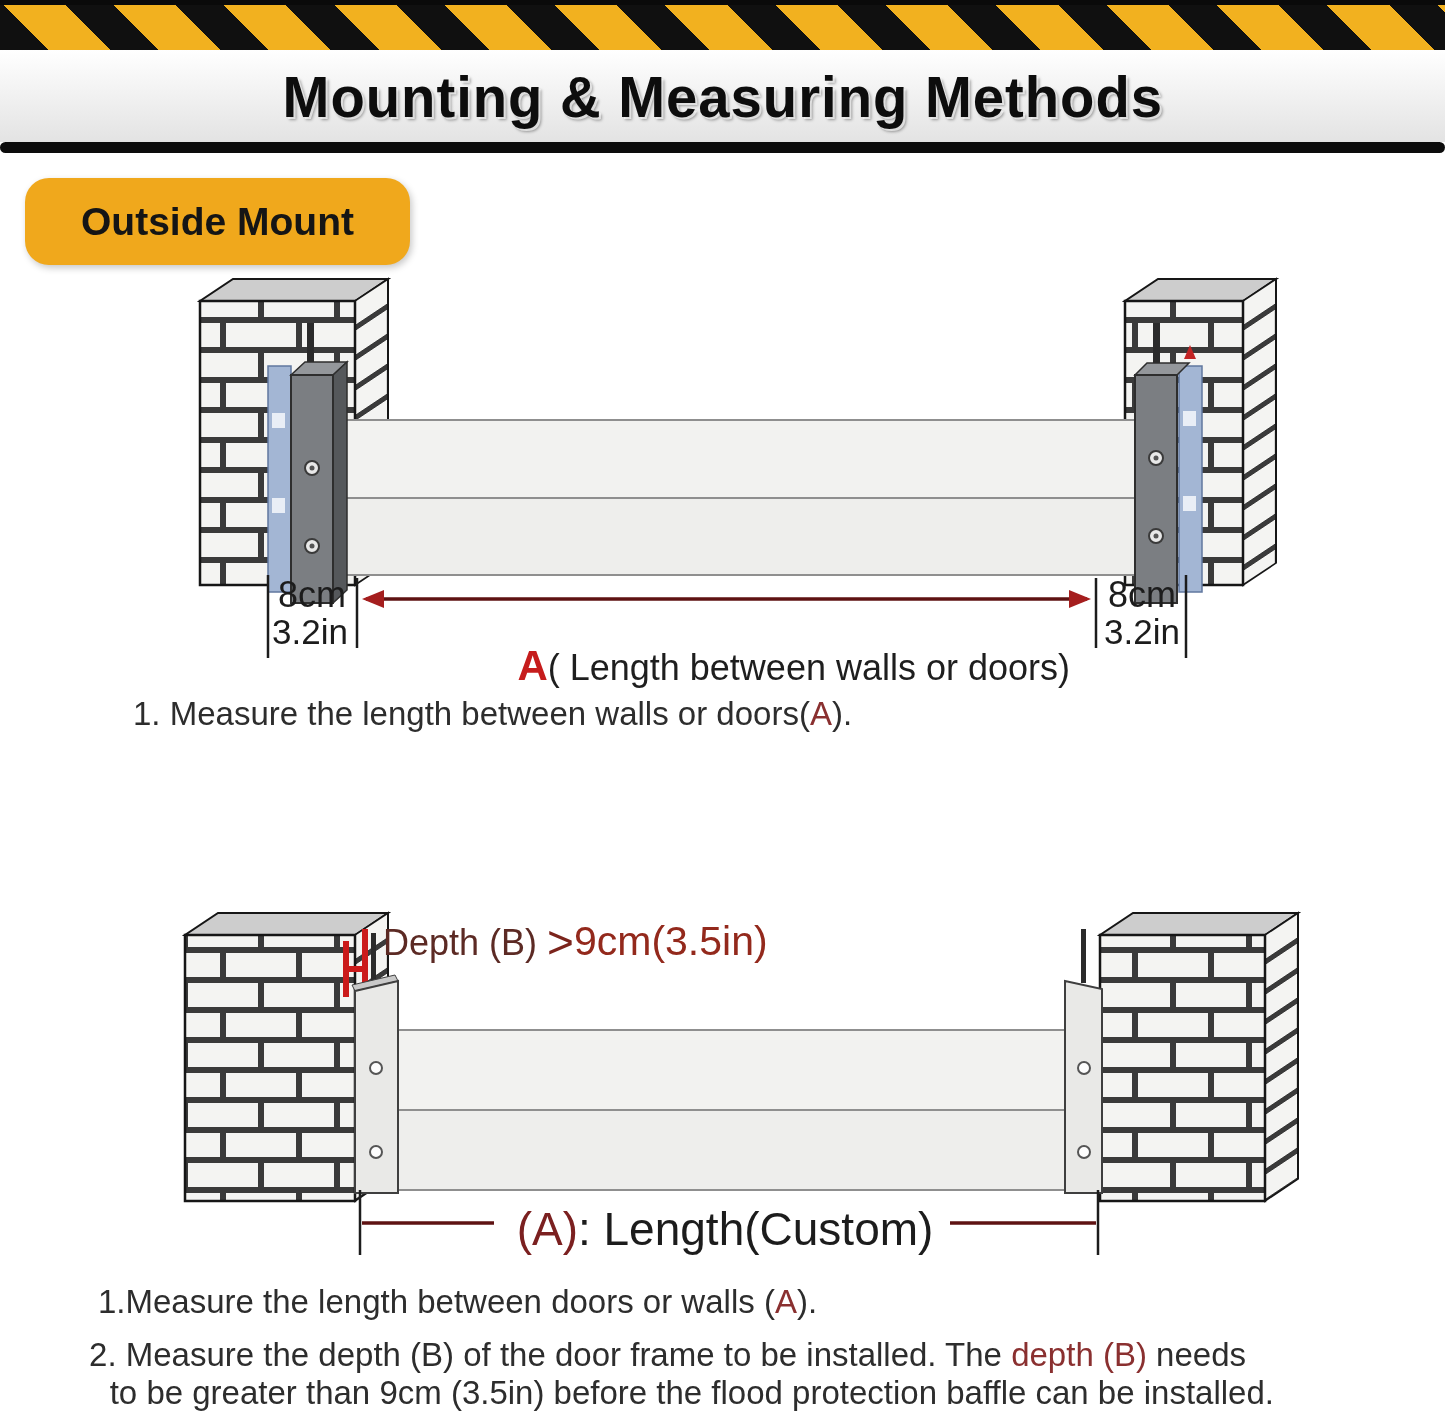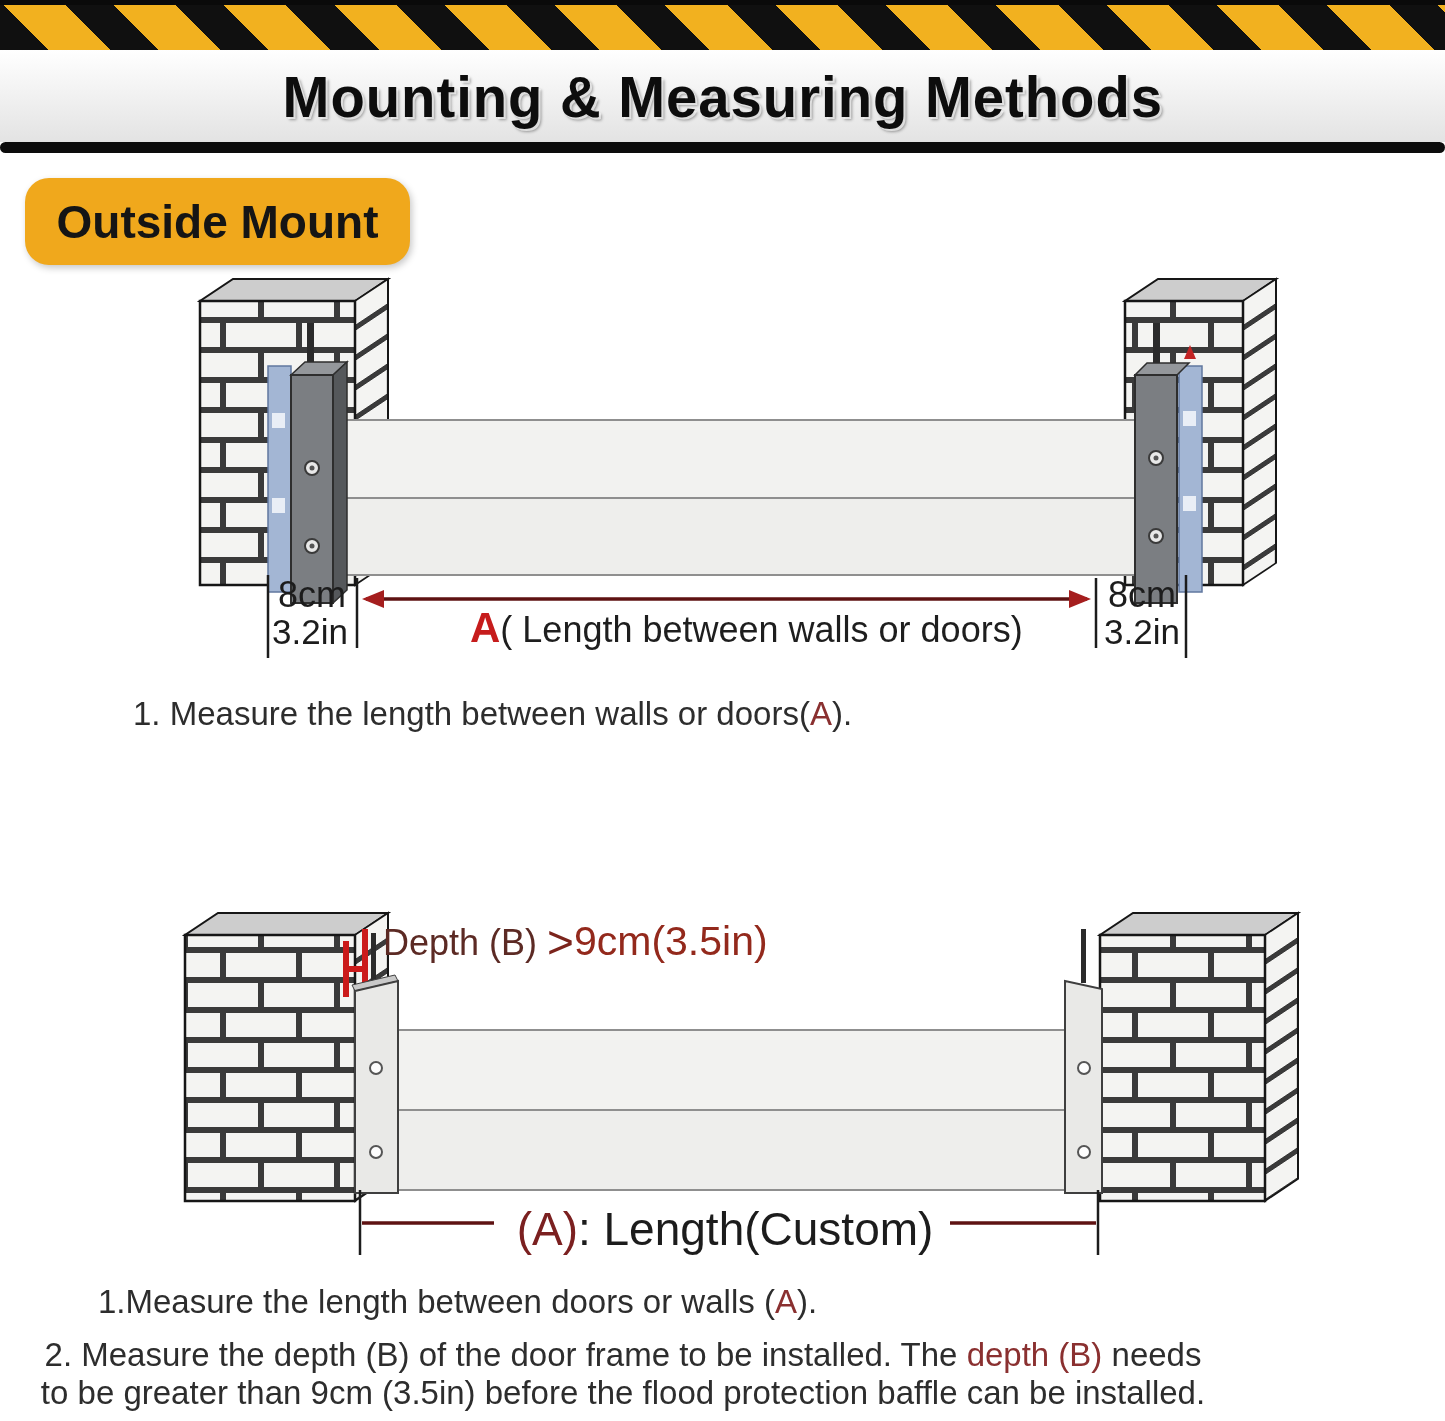--- a/index.html
+++ b/index.html
@@ -22,37 +22,37 @@
     font-size:58px; font-weight:bold; color:#0d0d0d; letter-spacing:1px;
     transform:scaleX(0.97);
     text-shadow:2px 2px 0 rgba(255,255,255,0.65), 3px 3px 3px rgba(0,0,0,0.35);
     white-space:nowrap;
   }
   .banner-bar { position:absolute; left:0; top:142px; width:1445px; height:11px; background:#0c0c0c; border-radius:6px; }
   
   .section-label {
     position:absolute; left:25px; width:385px; background:#F0A81C;
     border-radius:24px; display:flex; align-items:center; justify-content:center;
-    color:#151515; font-size:46px; font-weight:600;
+    color:#151515; font-size:39px; font-weight:600;
     box-shadow:2px 3px 7px rgba(0,0,0,0.22);
   }
   #outside-label { top:178px; height:87px; }
   #inside-label  { top:813px; height:83px; }
   
   .diagram { position:absolute; }
   #outside-svg { left:150px; top:263px; }
   #inside-svg  { left:150px; top:893px; }
   
   .meas { position:absolute; font-size:36px; color:#1c1c1c; text-align:center; white-space:nowrap; }
   .meas.small { font-size:35px; }
-  .span-label { position:absolute; font-size:36px; color:#1e1e1e; text-align:left; white-space:nowrap; }
+  .span-label { position:absolute; font-size:36px; color:#1e1e1e; text-align:right; white-space:nowrap;margin-top:38px; }
   .span-label .big-red { color:#C61C1C; font-weight:bold; font-size:42px; }
   .instr { position:absolute; font-size:33px; color:#2d2d2d; white-space:nowrap; }
   .instr .red  { color:#8a3030; }
-  .center-line { left:0; width:1246px; text-align:center; }
+  .center-line { left:0; width:1246px; text-align:right; }
   .depth-label { position:absolute; color:#5c2a24; font-size:36px; white-space:nowrap; }
   .depth-label .gt  { font-size:46px; color:#7b241c; vertical-align:-3px; }
   .depth-label .val { font-size:41px; color:#93291c; }
   .len-label { position:absolute; font-size:46px; color:#1c1c1c; text-align:center; white-space:nowrap; }
   .len-label .red { color:#7b2020; }
 </style>
 </head>
 <body>
 
 <div class="page">
@@ -226,17 +226,17 @@
   <div class="len-label" style="left:480px; top:1202px; width:490px;">
     <span class="red">(A)</span><span>: Length(Custom)</span>
   </div>
 
   <div class="instr" style="left:98px; top:1283px;">
     <span>1.Measure the length between doors or walls (</span><span class="red">A</span><span>).</span>
   </div>
   <div class="instr center-line" style="top:1336px;">
     <span>2. Measure the depth (B) of the door frame to be installed. The </span><span class="red">depth (B)</span><span> needs</span>
   </div>
-  <div class="instr center-line" style="top:1374px;">
+  <div class="instr center-line" style="top:1374px;padding-left:28px;">
     <span>to be greater than 9cm (3.5in) before the flood protection baffle can be installed.</span>
   </div>
 
 </div>
 
 </body></html>

